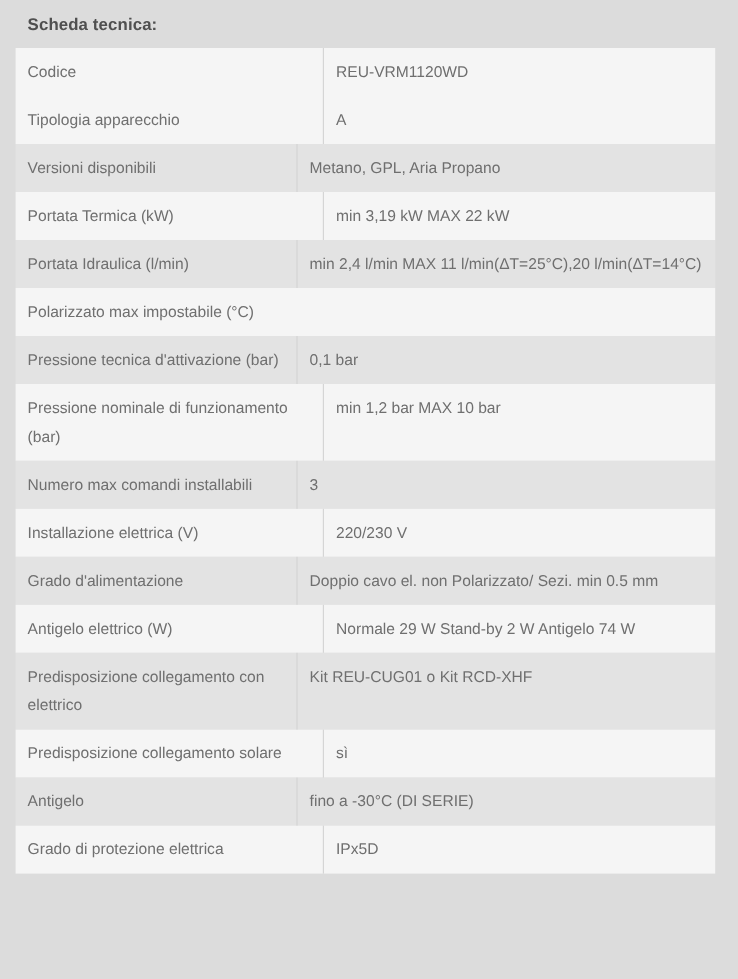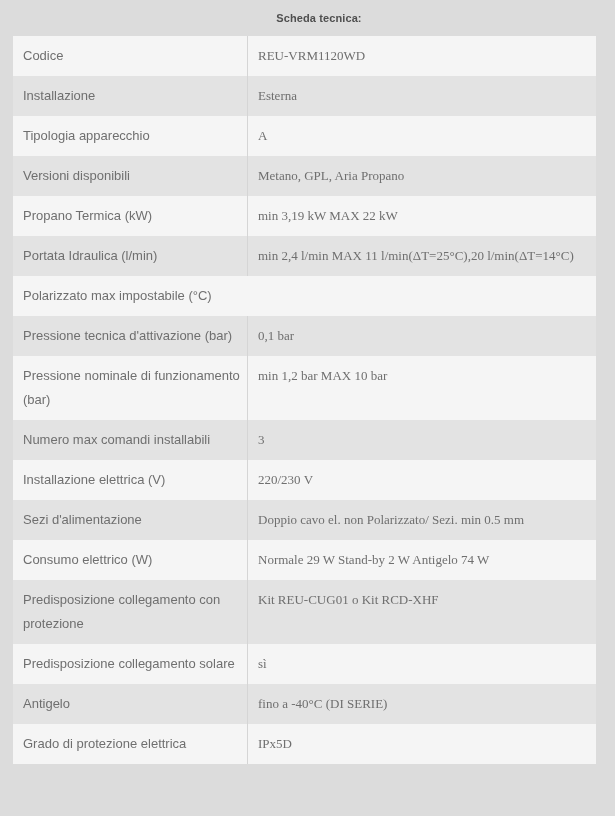--- a/index.html
+++ b/index.html
@@ -8,86 +8,80 @@
   }
   body {
     width: 615px;
     height: 816px;
     overflow: hidden;
     background: #dcdcdc;
     font-family: "Liberation Sans", sans-serif;
   }
   .page-title {
     padding: 12px 0 12px 23px;
-    font-size: 11px;
+    font-size: 14px;
     font-weight: bold;
     color: #4f4f4f;
     letter-spacing: 0.1px;
-    text-align: center;
   }
   .spec-table {
     margin-left: 13px;
     width: 583px;
   }
   .row {
     display: flex;
     align-items: stretch;
   }
-  .row-light { background: #f5f5f5; }
+  .row-light { background: #f5f5f5; gap: 22px; }
   .row-dark  { background: #e3e3e3; }
   .cell {
     font-size: 13px;
     line-height: 24px;
     color: #6f6f6f;
     padding-top: 8px;
     padding-bottom: 8px;
     box-sizing: border-box;
   }
   .cell-label {
     flex: none;
     width: 234px;
     padding-left: 10px;
     padding-right: 4px;
   }
   .cell-value {
     flex: 1;
     border-left: 1px solid #d5d5d5;
     padding-left: 10px;
     padding-right: 6px;
-    font-family: Liberation Serif, serif;
   }
 </style>
 </head>
 <body>
 
 <div class="page">
   <div class="page-title">Scheda tecnica:</div>
   <div class="spec-table">
   <div class="row row-light">
     <div class="cell cell-label">Codice</div>
     <div class="cell cell-value">REU-VRM1120WD</div>
   </div>
 
-  <div class="row row-dark">
-    <div class="cell cell-label">Installazione</div>
-    <div class="cell cell-value">Esterna</div>
-  </div>
 
   <div class="row row-light">
     <div class="cell cell-label">Tipologia apparecchio</div>
     <div class="cell cell-value">A</div>
   </div>
 
   <div class="row row-dark">
     <div class="cell cell-label">Versioni disponibili</div>
     <div class="cell cell-value">Metano, GPL, Aria Propano</div>
   </div>
 
   <div class="row row-light">
-    <div class="cell cell-label">Propano Termica (kW)</div>
+    <div class="cell cell-label">Portata Termica (kW)</div>
     <div class="cell cell-value">min 3,19 kW MAX 22 kW</div>
   </div>
 
   <div class="row row-dark">
     <div class="cell cell-label">Portata Idraulica (l/min)</div>
     <div class="cell cell-value">min 2,4 l/min MAX 11 l/min(ΔT=25°C),20 l/min(ΔT=14°C)</div>
   </div>
 
   <div class="row row-light">
     <div class="cell cell-label">Polarizzato max impostabile (°C)</div>
@@ -107,42 +101,42 @@
     <div class="cell cell-label">Numero max comandi installabili</div>
     <div class="cell cell-value">3</div>
   </div>
 
   <div class="row row-light">
     <div class="cell cell-label">Installazione elettrica (V)</div>
     <div class="cell cell-value">220/230 V</div>
   </div>
 
   <div class="row row-dark">
-    <div class="cell cell-label">Sezi d'alimentazione</div>
+    <div class="cell cell-label">Grado d'alimentazione</div>
     <div class="cell cell-value">Doppio cavo el. non Polarizzato/ Sezi. min 0.5 mm</div>
   </div>
 
   <div class="row row-light">
-    <div class="cell cell-label">Consumo elettrico (W)</div>
+    <div class="cell cell-label">Antigelo elettrico (W)</div>
     <div class="cell cell-value">Normale 29 W Stand-by 2 W Antigelo 74 W</div>
   </div>
 
   <div class="row row-dark">
-    <div class="cell cell-label">Predisposizione collegamento con protezione</div>
+    <div class="cell cell-label">Predisposizione collegamento con elettrico</div>
     <div class="cell cell-value">Kit REU-CUG01 o Kit RCD-XHF</div>
   </div>
 
   <div class="row row-light">
     <div class="cell cell-label">Predisposizione collegamento solare</div>
     <div class="cell cell-value">sì</div>
   </div>
 
   <div class="row row-dark">
     <div class="cell cell-label">Antigelo</div>
-    <div class="cell cell-value">fino a -40°C (DI SERIE)</div>
+    <div class="cell cell-value">fino a -30°C (DI SERIE)</div>
   </div>
 
   <div class="row row-light">
     <div class="cell cell-label">Grado di protezione elettrica</div>
     <div class="cell cell-value">IPx5D</div>
   </div>
 </div>
 </div>
 
 </body></html>

